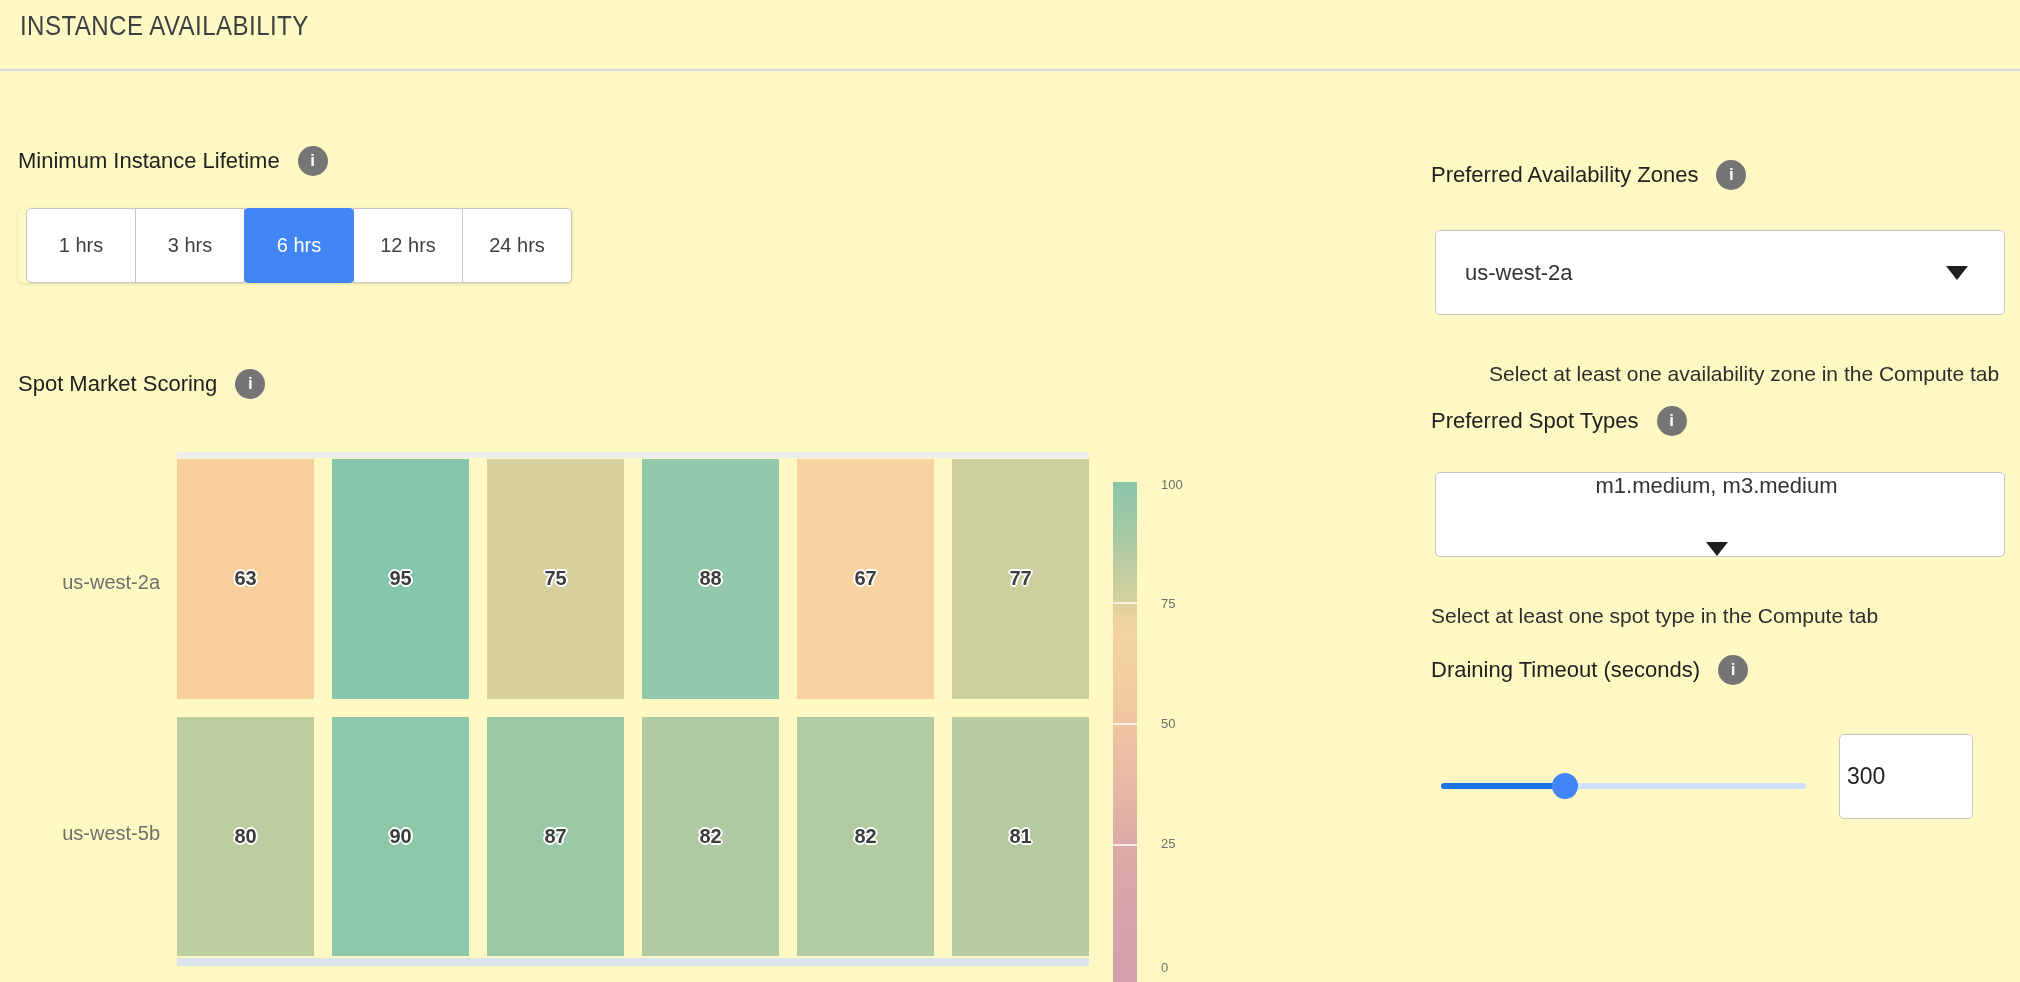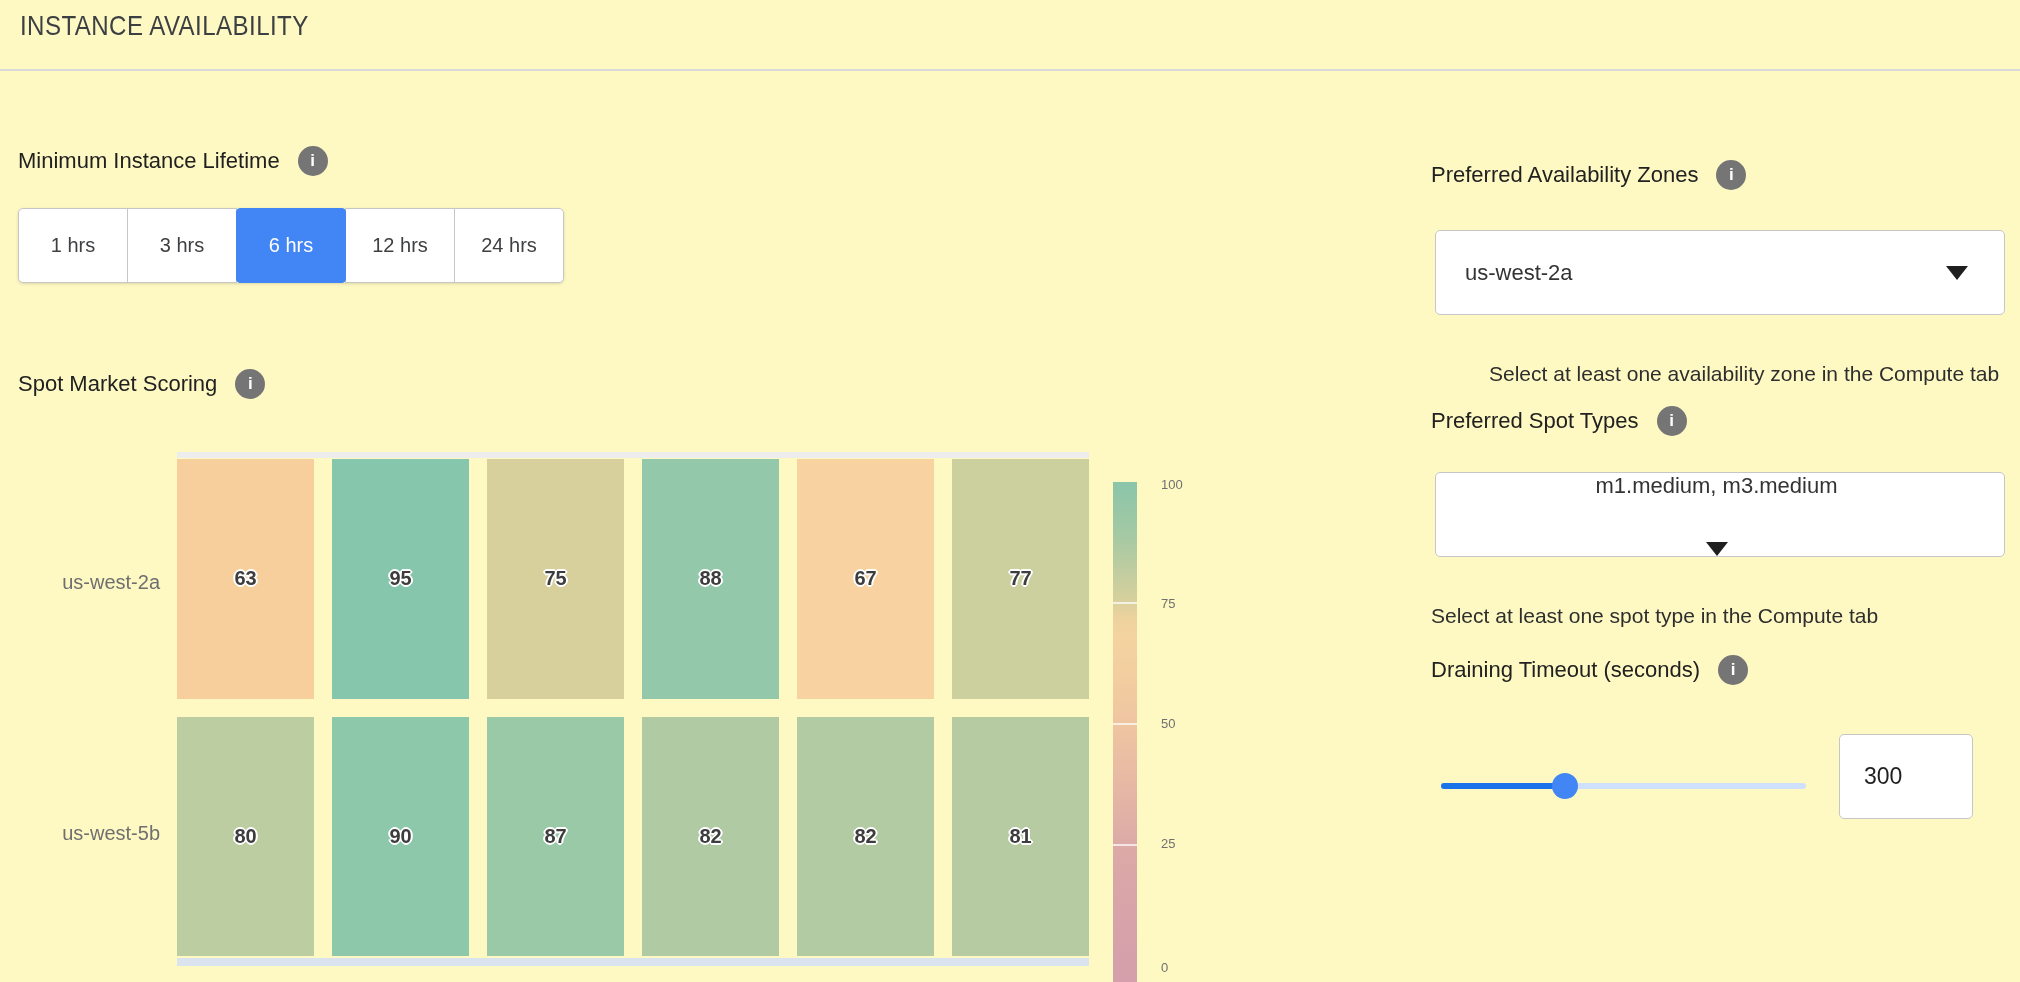--- a/index.html
+++ b/index.html
@@ -32,21 +32,21 @@
   
   .btn-group {
     position: absolute; left: 18px; top: 208px; display: flex;
     border-radius: 5px; box-shadow: 0 1px 3px rgba(0,0,0,0.14);
   }
   .btn-group button {
     width: 110px; height: 75px; background: #fff; border: 1px solid #c6c6c6;
     margin-left: -1px; font-family: inherit; font-size: 20px; color: #3f4043;
     cursor: pointer; position: relative;
   }
-  .btn-group button:first-child { margin-left: 0; border-radius: 5px 0 0 5px; }
+  .btn-group button:first-child { margin-left: 8px; border-radius: 5px 0 0 5px; }
   .btn-group button:last-child { border-radius: 0 5px 5px 0; }
   .btn-group button.selected {
     background: #4285f4; border-color: #4285f4; color: #fff; z-index: 1; border-radius: 4px;
   }
 
   
   .hm-topstrip { position: absolute; left: 177px; top: 452px; width: 912px; height: 6px; background: #ededed; }
   .hm-grid {
     position: absolute; left: 177px; top: 459px; width: 912px; height: 497px;
     display: grid; grid-template-columns: repeat(6, 1fr); grid-template-rows: 1fr 1fr; gap: 18px;
@@ -95,21 +95,21 @@
     background: #cfe0fc; border-radius: 3px; cursor: pointer;
   }
   .slider-fill { position: absolute; left: 0; top: 0; height: 6px; width: 124px; background: #1a73e8; border-radius: 3px; }
   .slider-thumb {
     position: absolute; left: 111px; top: -10px; width: 26px; height: 26px;
     border-radius: 50%; background: #4285f4; cursor: grab;
   }
   .timeout-input {
     position: absolute; left: 1839px; top: 734px; width: 134px; height: 85px;
     border: 1px solid #c6c6c6; border-radius: 5px; font-family: inherit;
-    font-size: 23px; color: #1f1f1f; padding-left: 24px; outline: none; background: #fff;
+    font-size: 23px; color: #1f1f1f; padding-left: 7px; outline: none; background: #fff;
   }
 </style>
 </head>
 <body>
 
 <div class="page">
 
   <div class="page-title">INSTANCE AVAILABILITY</div>
   <div class="divider"></div>
 

